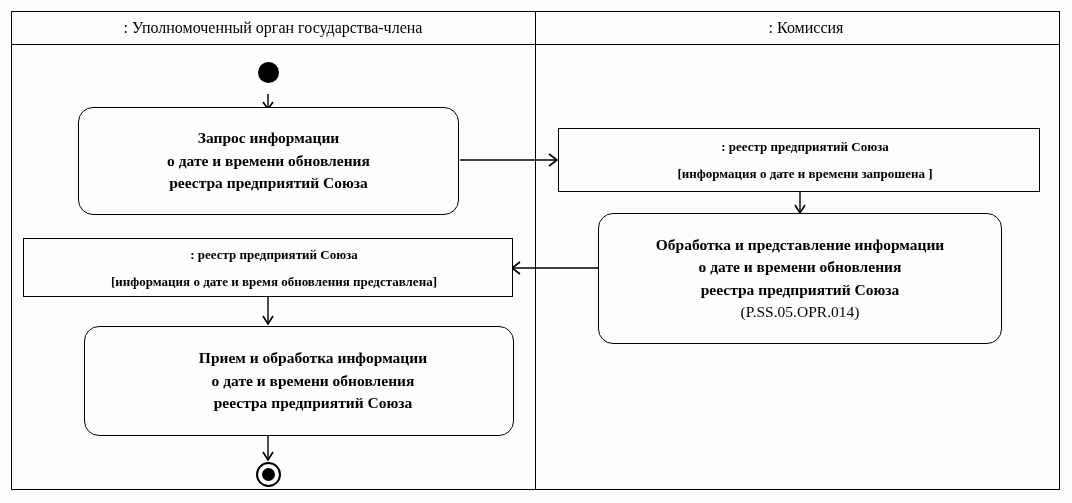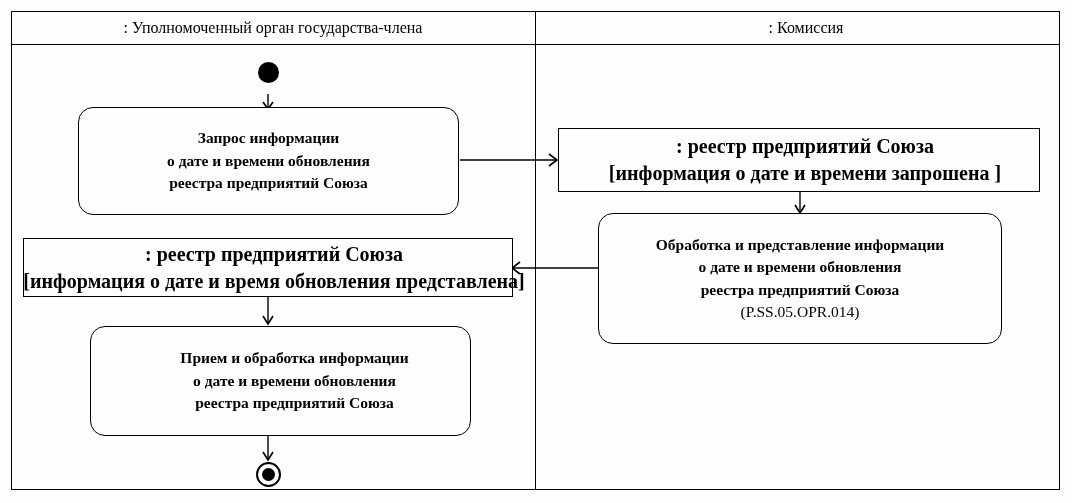--- a/index.html
+++ b/index.html
@@ -74,24 +74,23 @@
   .activity .ln { font-weight: bold; white-space: nowrap; }
   .activity .code { font-weight: normal; white-space: nowrap; }
 
   .object {
     position: absolute;
     box-sizing: border-box;
     border: 1.6px solid #000000;
     background: #fdfdfd;
     display: flex;
     flex-direction: column;
-    align-items: center;
     justify-content: center;
     text-align: center;
-    font-size: 20px;
+    font-size: 13px;
     line-height: 27px;
     color: #000000;
     padding-left: 12px;
   }
   .object .ln { font-weight: bold; white-space: nowrap; }
 
   
   .start-node {
     position: absolute;
     width: 21px;
@@ -196,21 +195,21 @@
     <div class="ln">о дате и времени обновления</div>
     <div class="ln">реестра предприятий Союза</div>
     <div class="code">(P.SS.05.OPR.014)</div>
   </div>
 
   <div class="object" style="left:23px; top:238px; width:490px; height:59px;">
     <div class="ln">: реестр предприятий Союза</div>
     <div class="ln">[информация о дате и время обновления представлена]</div>
   </div>
 
-  <div class="activity" style="left:90px; top:326px; width:381px; height:110px;padding-left:28px;">
+  <div class="activity" style="left:84px; top:326px; width:430px; height:110px;padding-left:28px;">
     <div class="ln">Прием и обработка информации</div>
     <div class="ln">о дате и времени обновления</div>
     <div class="ln">реестра предприятий Союза</div>
   </div>
 
   <div class="end-node" style="left:256px; top:462px;"></div>
 
 </div>
 
 </body></html>

